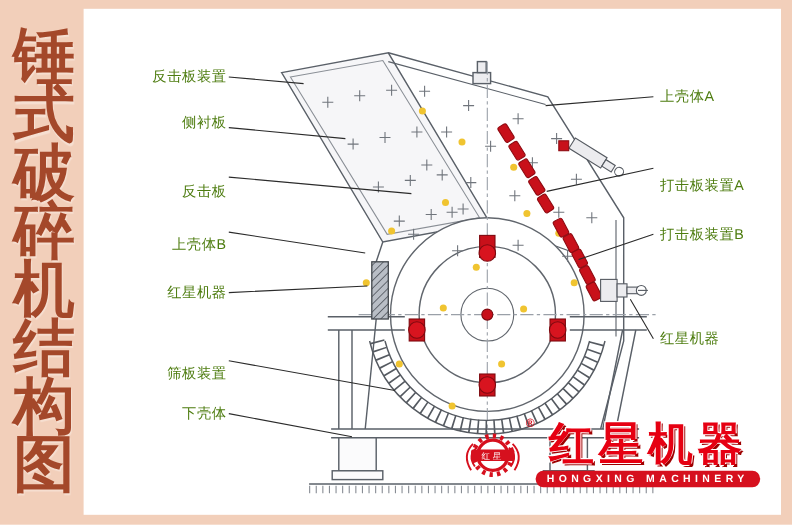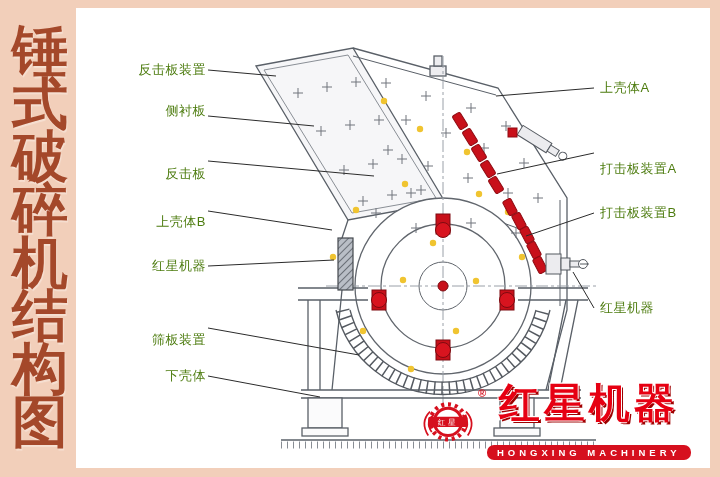--- a/index.html
+++ b/index.html
@@ -32,21 +32,21 @@
   .reg-mark{
     position:absolute;top:-4px;right:-8px;font-size:11px;color:#d6101e;font-weight:700;
   }
   .brand-col{display:flex;flex-direction:column;align-items:center;}
   .brand-name{
     font-size:41px;font-weight:900;color:#e60012;letter-spacing:4px;line-height:1.05;
     text-shadow:-1px -1px 0 #fff,1px -1px 0 #fff,-1px 1px 0 #fff,2px 2px 0 #9e0000;
     white-space:nowrap;
   }
   .brand-sub{
-    margin-top:20px;background:#d6101e;color:#fff;font-size:9.5px;font-weight:700;
+    margin-top:3px;background:#d6101e;color:#fff;font-size:9.5px;font-weight:700;
     letter-spacing:4px;padding:2px 10px;border-radius:7px;white-space:nowrap;
   }
 </style>
 </head>
 <body>
 
 <div class="title-col">锤式破碎机结构图</div>
 
 <div class="panel">
 

